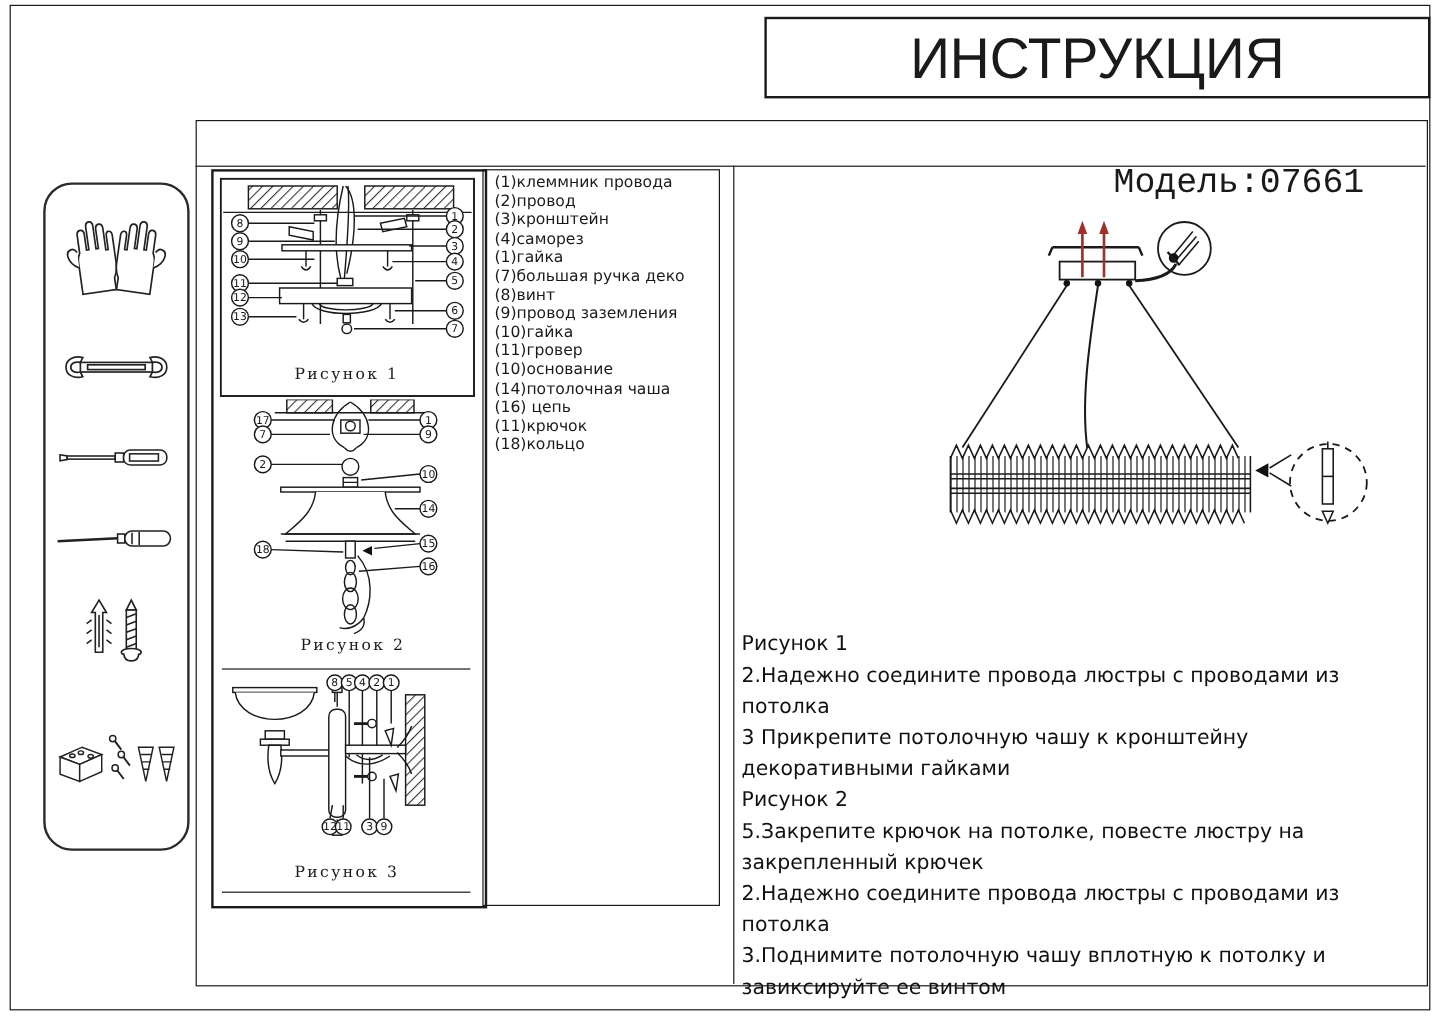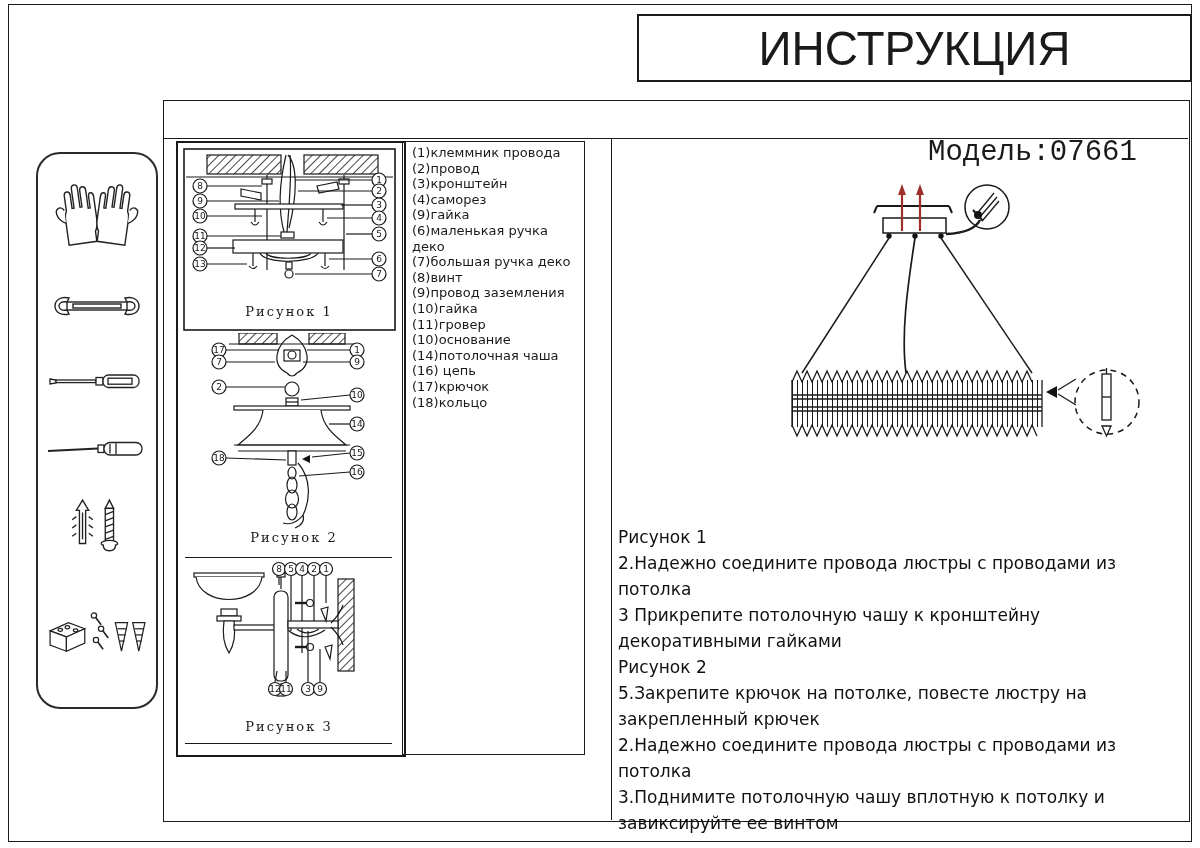--- a/index.html
+++ b/index.html
@@ -8,21 +8,21 @@
   .abs{position:absolute;}
   #page-frame{left:8px;top:4px;width:1182px;height:836px;border:1.6px solid #1a1a1a;}
   #title-box{left:637px;top:14px;width:551px;height:64px;border:2px solid #1a1a1a;
              display:flex;align-items:center;justify-content:center;}
   #title-box span{font-family:"Liberation Sans",sans-serif;font-size:46px;letter-spacing:0;
                   transform:scaleY(1.04);white-space:nowrap;}
   #content-box{left:163px;top:100px;width:1025px;height:720px;border:1.6px solid #1a1a1a;}
   #content-hline{left:163px;top:138px;width:1025px;height:0;border-top:1.5px solid #1a1a1a;}
   #divider-v{left:611px;top:138px;width:0;height:682px;border-left:1.5px solid #1a1a1a;}
   #figures-panel{left:176px;top:141px;width:226px;height:612px;border:2.5px solid #1a1a1a;background:#fff;}
-  #parts-box{left:402px;top:141px;width:181px;height:612px;border:1.6px solid #1a1a1a;}
+  #parts-box{left:402px;top:141px;width:181px;height:612px;border:1.6px solid #1a1a1a;padding-left:15px;}
   #parts-list{position:absolute;left:9px;top:3px;width:164px;font-size:13px;line-height:15.6px;
               overflow-wrap:break-word;}
   .sep{position:absolute;left:7px;width:207px;height:0;border-top:1.5px solid #1a1a1a;}
   #model-label{left:928px;top:136px;font-family:Liberation Mono, monospace;font-size:29px;white-space:nowrap;}
   #instructions{left:618px;top:524px;width:568px;font-size:17px;line-height:26px;color:#111;}
   #sidebar{left:36px;top:152px;width:118px;height:553px;border:2px solid #2a2a2a;border-radius:24px;background:#fff;}
   #sidebar svg{position:absolute;}
   svg{display:block;}
   svg text{font-family:"DejaVu Sans",sans-serif;}
   .callout{font-size:9px;}
@@ -324,31 +324,30 @@
     </svg>
     <div class="sep" style="top:600px"></div>
   </div>
 
   <div class="abs" id="parts-box">
     <div id="parts-list">
       <div>(1)клеммник провода</div>
       <div>(2)провод</div>
       <div>(3)кронштейн</div>
       <div>(4)саморез</div>
-      <div>(9)гайка</div>
-      <div>(6)маленькая ручка деко</div>
+      <div>(1)гайка</div>
       <div>(7)большая ручка деко</div>
       <div>(8)винт</div>
       <div>(9)провод заземления</div>
       <div>(10)гайка</div>
       <div>(11)гровер</div>
       <div>(10)основание</div>
       <div>(14)потолочная чаша</div>
       <div>(16) цепь</div>
-      <div>(17)крючок</div>
+      <div>(11)крючок</div>
       <div>(18)кольцо</div>
     </div>
   </div>
 
   <div class="abs" id="model-label">Модель:07661</div>
 
   <svg class="abs" style="left:780px;top:180px" width="370" height="290" viewBox="0 0 370 290" fill="none" stroke="#1a1a1a" stroke-width="1.3">
     <defs>
         <pattern id="vl" width="5" height="47" patternUnits="userSpaceOnUse">
           <line x1="2.5" y1="0" x2="2.5" y2="47" stroke="#1a1a1a" stroke-width="1"></line>

